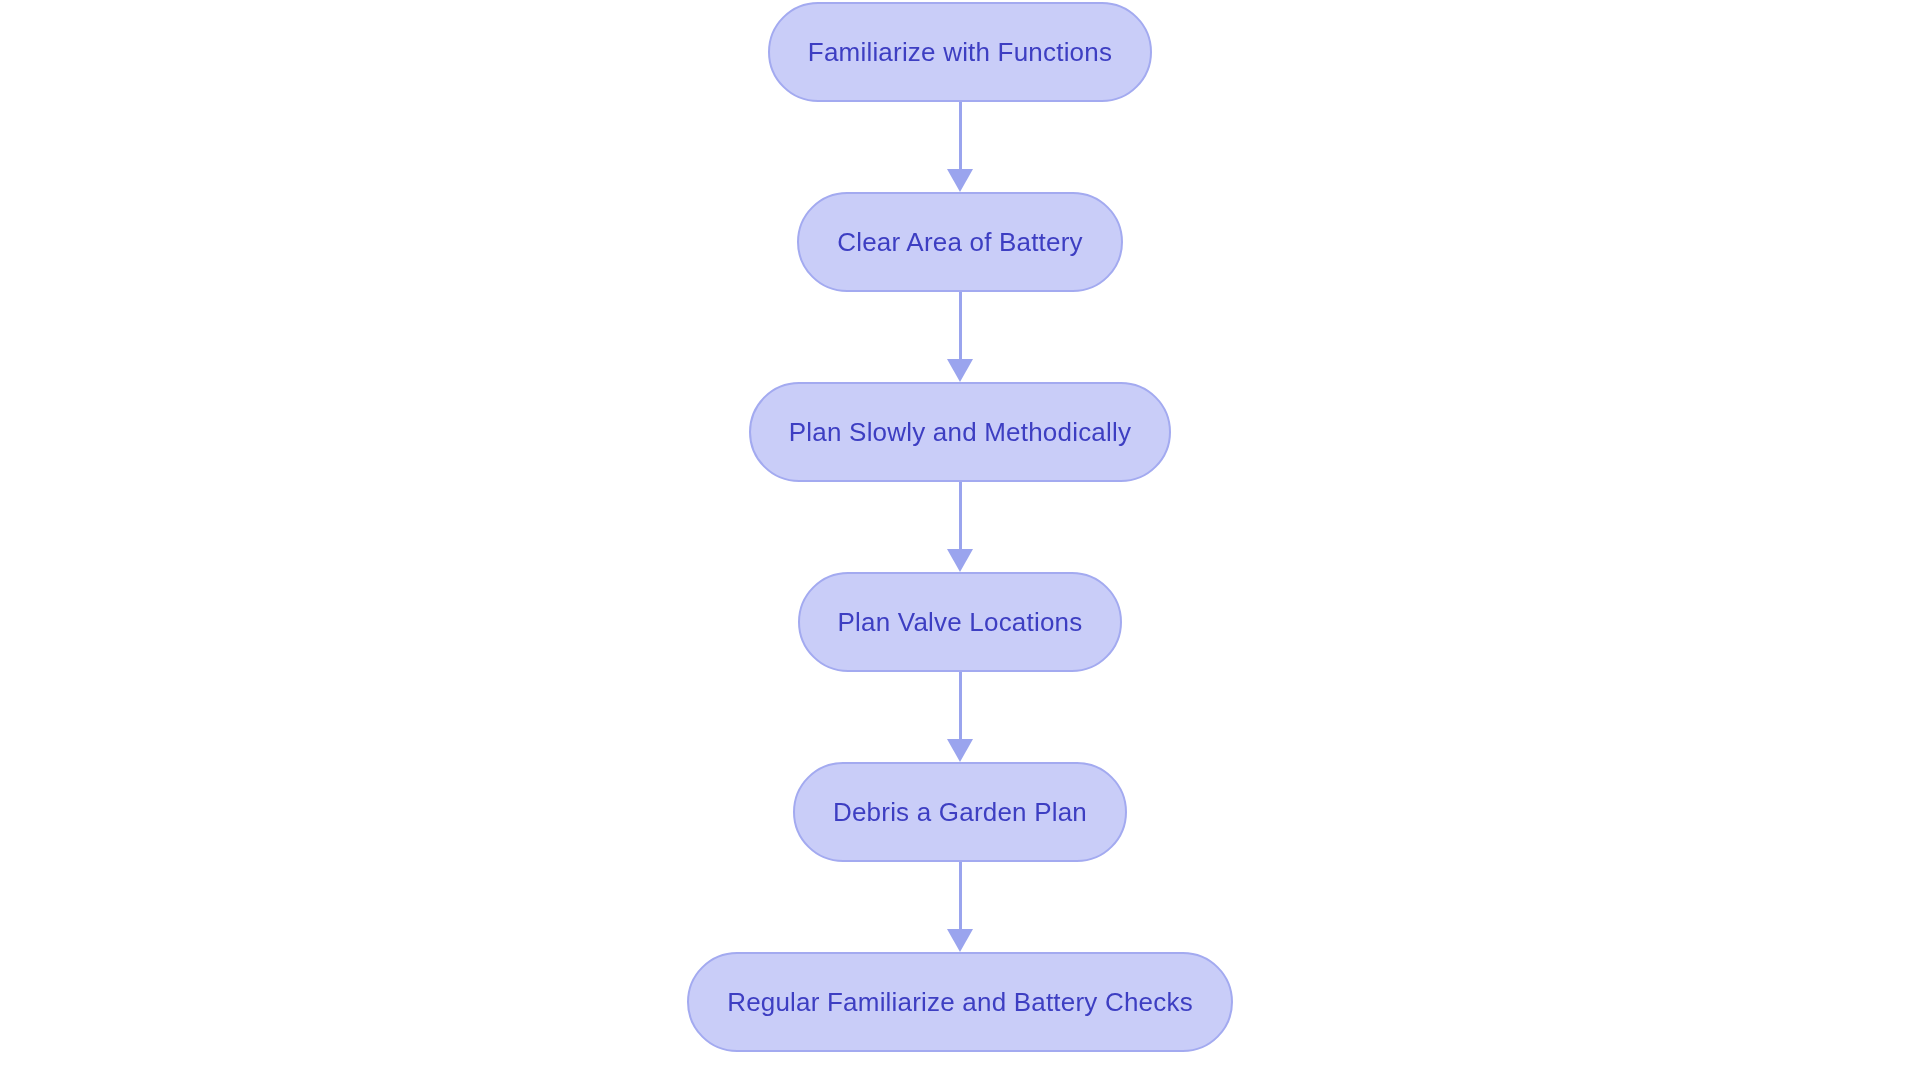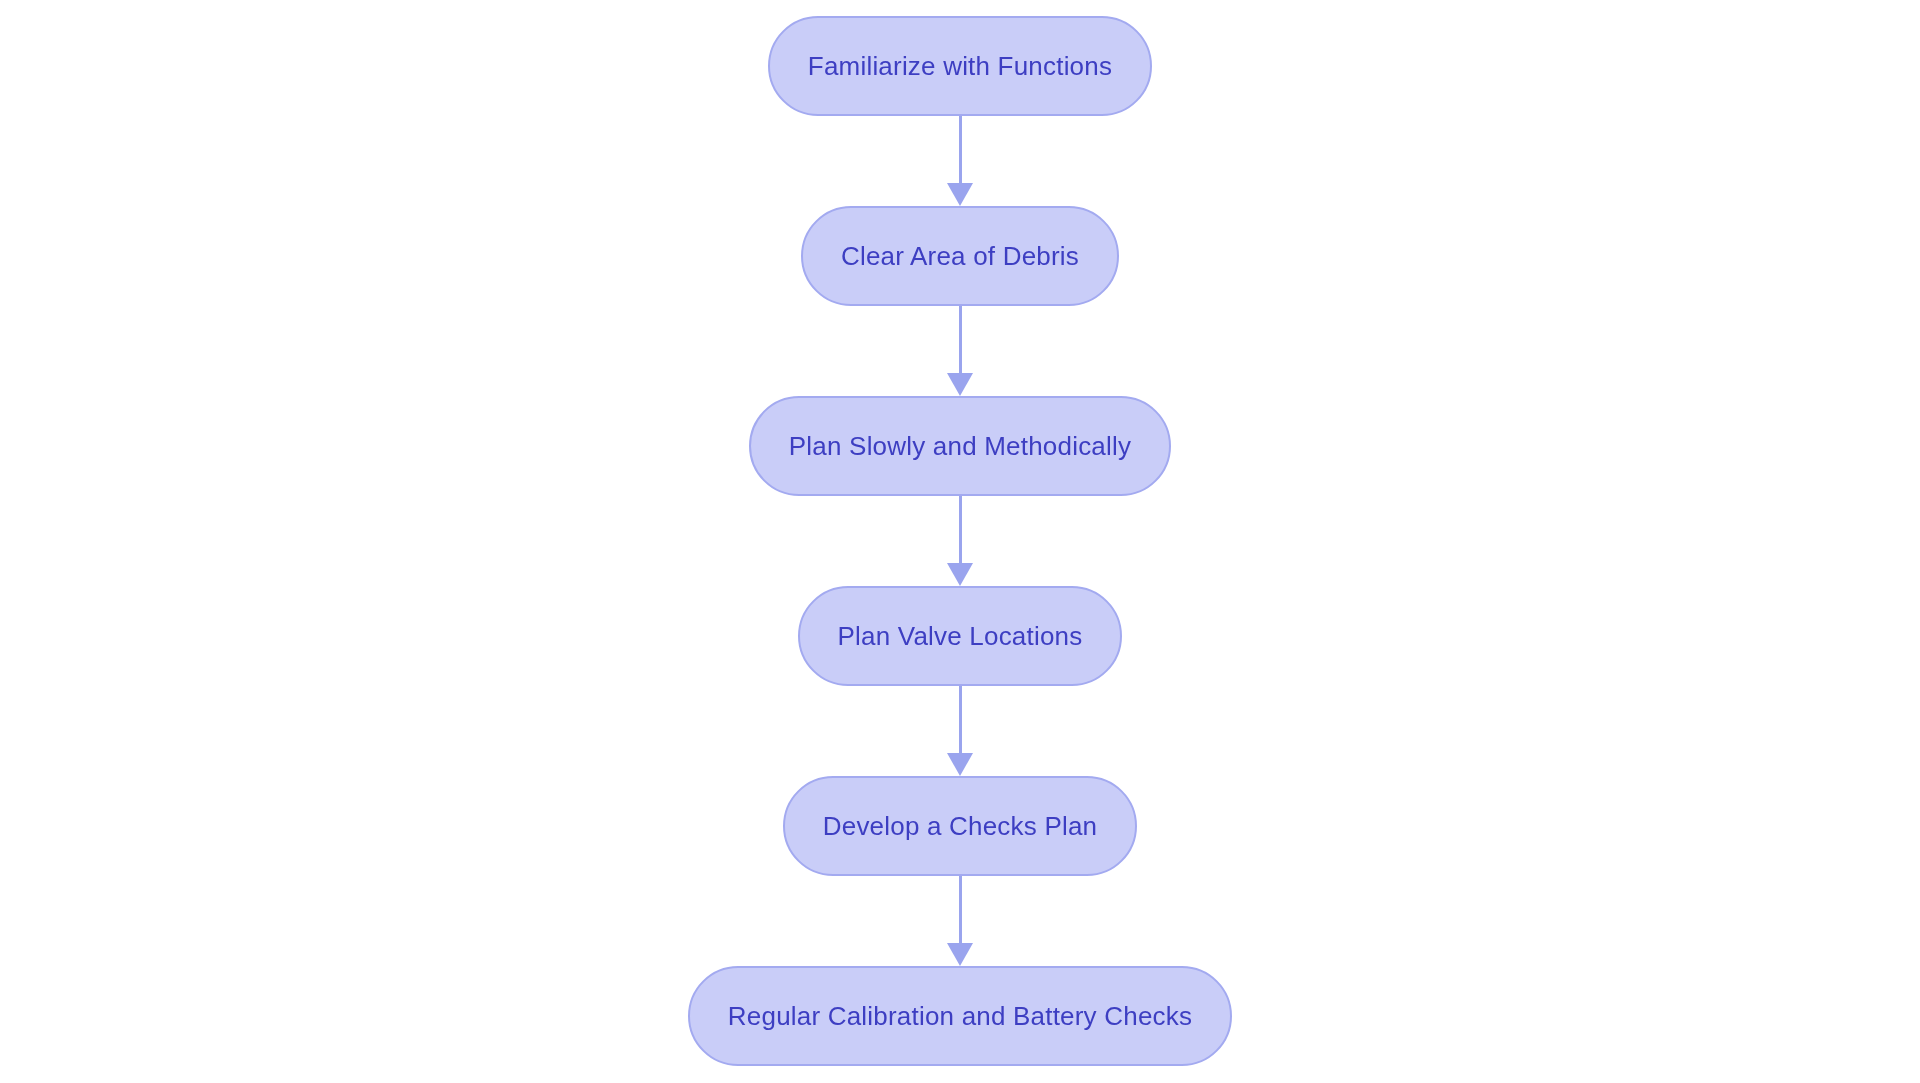--- a/index.html
+++ b/index.html
@@ -13,21 +13,21 @@
   html,body{
     margin:0; padding:0;
     width:1920px; height:1083px;
     background:var(--bg);
     overflow:hidden;
     font-family:"Liberation Sans", sans-serif;
   }
   .flow{
     width:fit-content;
     margin:0 auto;
-    padding-top:16px;
+    padding-top:2px;
     display:flex;
     flex-direction:column;
     align-items:center;
   }
   .node{
     height:100px;
     border-radius:50px;
     background:var(--node-fill);
     border:2px solid var(--node-border);
     display:flex;
@@ -68,21 +68,21 @@
   <div class="node">
     <span class="node-label">Familiarize with Functions</span>
   </div>
 
   <div class="connector">
     <div class="conn-line"></div>
     <div class="conn-head"></div>
   </div>
 
   <div class="node">
-    <span class="node-label">Clear Area of Debris</span>
+    <span class="node-label">Clear Area of Battery</span>
   </div>
 
   <div class="connector">
     <div class="conn-line"></div>
     <div class="conn-head"></div>
   </div>
 
   <div class="node">
     <span class="node-label">Plan Slowly and Methodically</span>
   </div>
@@ -95,24 +95,24 @@
   <div class="node">
     <span class="node-label">Plan Valve Locations</span>
   </div>
 
   <div class="connector">
     <div class="conn-line"></div>
     <div class="conn-head"></div>
   </div>
 
   <div class="node">
-    <span class="node-label">Develop a Checks Plan</span>
+    <span class="node-label">Debris a Garden Plan</span>
   </div>
 
   <div class="connector">
     <div class="conn-line"></div>
     <div class="conn-head"></div>
   </div>
 
   <div class="node">
-    <span class="node-label">Regular Calibration and Battery Checks</span>
+    <span class="node-label">Regular Familiarize and Battery Checks</span>
   </div>
 </div>
 
 </body></html>

